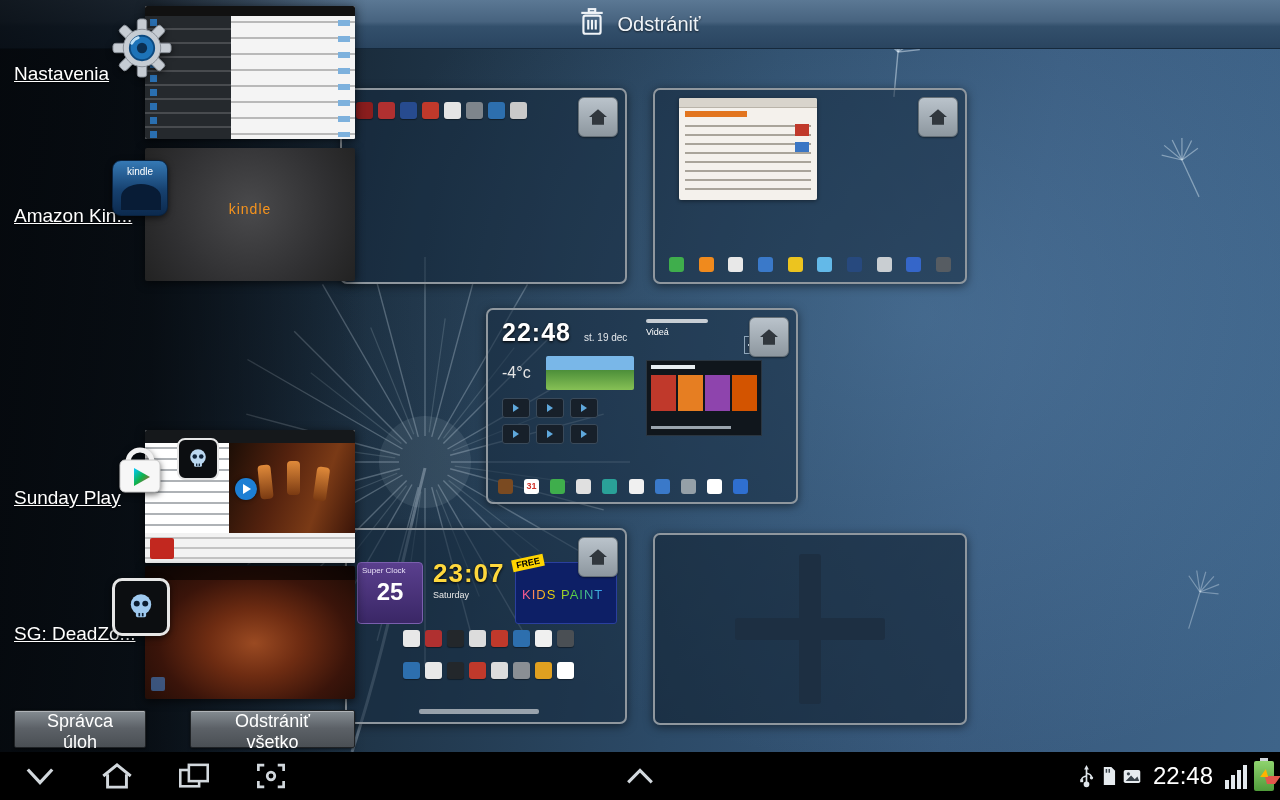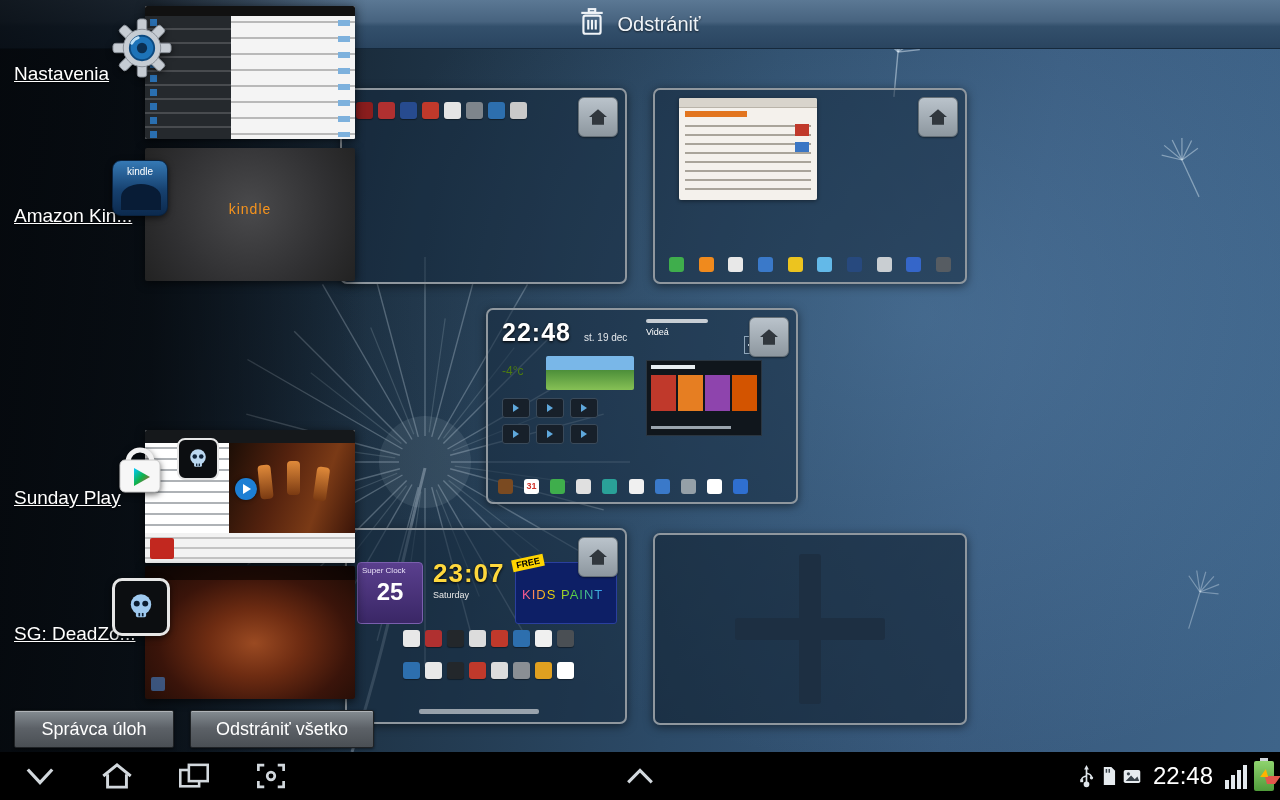--- a/index.html
+++ b/index.html
@@ -50,21 +50,21 @@
     background:repeating-linear-gradient(#f4f1ec 0 3px,#a9a49a 3px 5px,#f4f1ec 5px 9px);}
   .pb-red{position:absolute;right:8px;top:26px;width:14px;height:12px;background:#c0392b;}
   .pb-blue{position:absolute;right:8px;top:44px;width:14px;height:10px;background:#3a76c4;}
   .pb-dock{position:absolute;left:14px;right:14px;bottom:10px;display:flex;justify-content:space-between;}
   .pb-dock i{width:15px;height:15px;border-radius:3px;display:block;}
 
   
   .cw-time{position:absolute;left:14px;top:8px;font-size:25px;font-weight:bold;color:#fff;
     letter-spacing:1px;text-shadow:0 1px 3px #000;}
   .cw-date{position:absolute;left:96px;top:22px;font-size:10px;color:#e4e8ec;}
-  .cw-temp{position:absolute;left:14px;top:54px;font-size:12px;color:#4d7c0f;}
+  .cw-temp{position:absolute;left:14px;top:54px;font-size:16px;color:#e5e5e5;}
   .cw-photo{position:absolute;left:58px;top:46px;width:88px;height:34px;border-radius:2px;
     background:linear-gradient(#79b7e8 0 42%,#4d8f3a 42%,#86c055);}
   .cw-media{position:absolute;left:14px;top:88px;display:flex;gap:6px;}
   .cw-media.row2{top:114px;}
   .cw-media i{width:26px;height:18px;background:#17202a;border:1px solid #3a4a5a;border-radius:3px;
     position:relative;display:block;}
   .cw-media i::after{content:"";position:absolute;left:50%;top:50%;transform:translate(-50%,-50%);
     border-left:6px solid #5fa8dc;border-top:4px solid transparent;border-bottom:4px solid transparent;}
   .pc-right{position:absolute;left:158px;top:6px;width:118px;height:152px;}
   .pc-bar1{position:absolute;left:0;top:3px;width:62px;height:4px;background:rgba(255,255,255,.75);border-radius:2px;}
@@ -164,22 +164,22 @@
   .icon-kindle::after{content:"";position:absolute;left:8px;bottom:5px;width:40px;height:26px;
     background:#081c36;border-radius:50% 50% 0 0;}
   .icon-sg{width:58px;height:58px;border-radius:10px;background:#0c0e11;border:3px solid #e6e6e6;
     box-sizing:border-box;display:flex;align-items:center;justify-content:center;}
 
   
   .footer-btn{position:absolute;top:710px;height:38px;padding:0 20px;z-index:6;
     background:linear-gradient(#858c92,#5c6167 48%,#4a4f54);border:1px solid #1f2225;border-radius:2px;
     color:#fff;font-size:18px;font-family:inherit;
     box-shadow:inset 0 1px 0 rgba(255,255,255,.35),0 1px 3px rgba(0,0,0,.55);}
-  .btn-task{left:14px;width:160px;}
-  .btn-removeall{left:190px;width:184px;}
+  .btn-task{left:14px;width:132px;}
+  .btn-removeall{left:190px;width:165px;}
 
   
   .sysbar{position:absolute;left:0;right:0;bottom:0;height:48px;background:#000;z-index:10;
     display:flex;align-items:center;}
   .nav-left{display:flex;align-items:center;gap:33px;margin-left:18px;}
   .nav-btn{width:44px;height:36px;display:flex;align-items:center;justify-content:center;}
   .nav-center{position:absolute;left:50%;transform:translateX(-50%);width:64px;height:40px;
     display:flex;align-items:center;justify-content:center;}
   .status{position:absolute;right:6px;top:0;bottom:0;display:flex;align-items:center;gap:7px;}
   .sys-clock{color:#fff;font-size:24px;margin:0 5px;}

